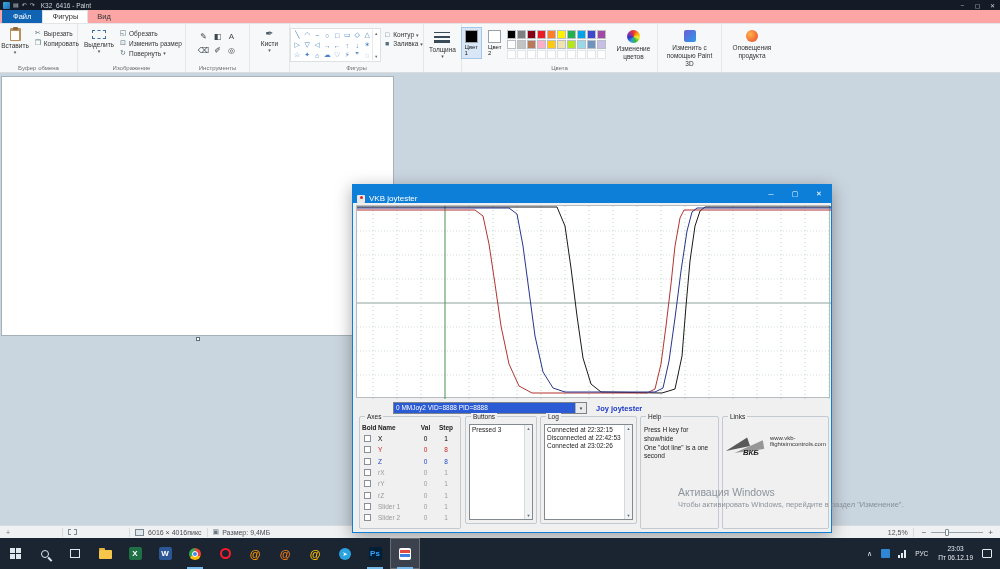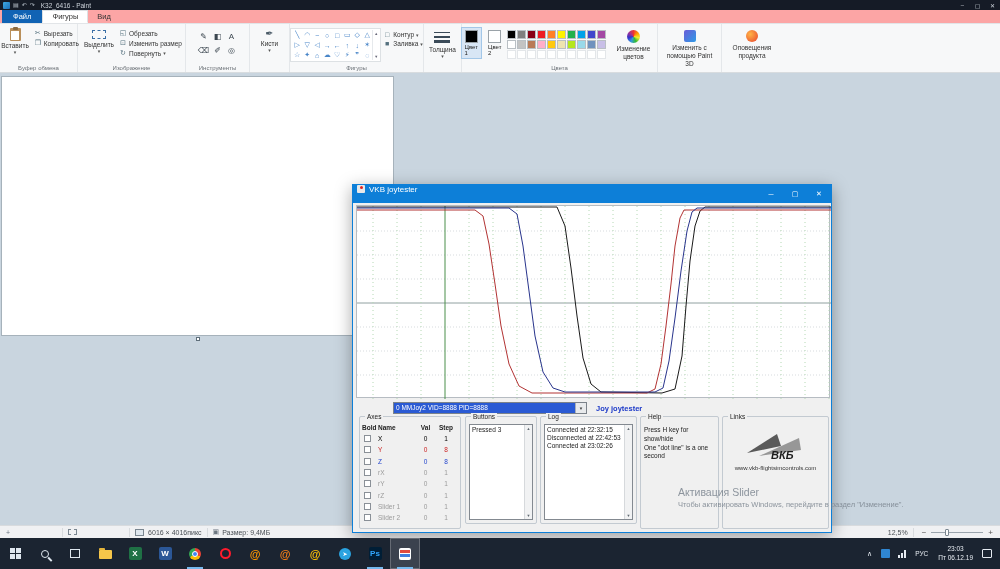--- a/index.html
+++ b/index.html
@@ -81,21 +81,21 @@
   .sb-imgicon{width:9px;height:7px;border:1px solid #7a8690;background:#dfe7ee}
   .sb-right{margin-left:auto;display:flex;align-items:center;margin-right:4px}
   .zbtn{font-size:8px;color:#555;padding:0 3px}
   .ztrack{width:52px;height:1px;background:#9aa4ad;position:relative;margin:0 2px}
   .zthumb{position:absolute;top:-3px;left:14px;width:4px;height:7px;background:#fdfdfd;border:1px solid #7a8690;border-radius:1px}
 
   
   #vkb{position:absolute;left:352px;top:184px;width:480px;height:349px;background:#f0f0f0;
     border:1px solid #0d7fd8;box-shadow:0 4px 16px rgba(0,0,0,.35);z-index:20;font-size:7px}
   #vkb-titlebar{position:absolute;top:0;left:0;right:0;height:18px;background:#0d7fd8;display:flex;
-    align-items:flex-start;color:#fff;font-size:8px;padding-left:4px}
+    align-items:flex-end;color:#fff;font-size:8px;padding-left:4px}
   .vkb-appico{width:8px;height:8px;margin-right:4px;background:#e8e8e8;border-radius:1px;position:relative}
   .vkb-appico::after{content:"";position:absolute;left:2.5px;top:1px;width:3px;height:3px;background:#d22;border-radius:50%}
   .vkb-controls{margin-left:auto;display:flex;height:100%}
   .vkb-wc{width:24px;display:flex;align-items:center;justify-content:center;font-size:7px;color:#fff}
   #vkb-graph{position:absolute;left:3px;top:20px;width:474px;height:193px;background:#fff;border:1px solid #b6bcc2}
   #vkb-combo{position:absolute;left:40px;top:217px;width:194px;height:12px;background:#fff;
     border:1px solid #7b828a;display:flex}
   .combo-text{flex:1;background:#2a5ad4;color:#fff;font-size:6.5px;line-height:10px;padding:0 2px;
     white-space:nowrap;overflow:hidden}
   .combo-btn{width:11px;background:#e8eaec;border-left:1px solid #aab0b6;font-size:4.5px;display:flex;
@@ -115,21 +115,21 @@
   .c1{width:36px}
   .c2{width:23px;text-align:center}
   .c3{width:18px;text-align:center}
   .chk{width:7px;height:7px;border:1px solid #8a9097;background:#fff;margin-left:2px}
   .listbox{position:absolute;left:3px;right:3px;top:7px;bottom:3px;background:#fff;border:1px solid #838990;
     font-size:6.5px;overflow:hidden}
   .listbox .li{padding:1px 2px 0;padding-right:9px;white-space:nowrap}
   .vscroll{position:absolute;top:0;right:0;bottom:0;width:8px;background:#f1f2f3;border-left:1px solid #d6d9dc;
     display:flex;flex-direction:column;align-items:center;justify-content:space-between;font-size:4px;color:#606870;padding:1px 0}
   .help-body{padding:9px 3px 0;font-size:6.5px;line-height:1.35}
-  .links-body{display:flex;flex-direction:column;align-items:center;padding-top:14px}
+  .links-body{display:flex;align-items:flex-start;padding-top:14px}
   .links-url{font-size:6px;color:#333;margin-top:4px}
 
   
   #watermark{position:absolute;left:678px;top:486px;z-index:30;color:rgba(122,132,142,.85);pointer-events:none}
   .wm1{font-size:10.5px}
   .wm2{font-size:7.5px;margin-top:2px;white-space:nowrap}
 
   
   #taskbar{position:absolute;left:0;right:0;bottom:0;height:31px;background:#1b2431;display:flex;
     align-items:center;z-index:40;color:#e6ebf1}
@@ -584,21 +584,21 @@
           <path d="M4 22 L34 3 L38 15 Z" fill="#5a5a5a"></path>
           <path d="M16 25 L56 7 L58 19 Z" fill="#979797"></path>
           <text x="28" y="28" font-size="11" font-style="italic" font-weight="bold" fill="#1d1d1d">ВКБ</text>
         </svg>
         <div class="links-url">www.vkb-flightsimcontrols.com</div>
       </div>
     </div>
   </div>
 
   <div id="watermark">
-    <div class="wm1">Активация Slider</div>
+    <div class="wm1">Активация Windows</div>
     <div class="wm2">Чтобы активировать Windows, перейдите в раздел "Изменение".</div>
   </div>
 
   <div id="taskbar">
     <div class="tb-icon">
         <span class="winlogo">
           <i></i>
           <i></i>
           <i></i>
           <i></i>

